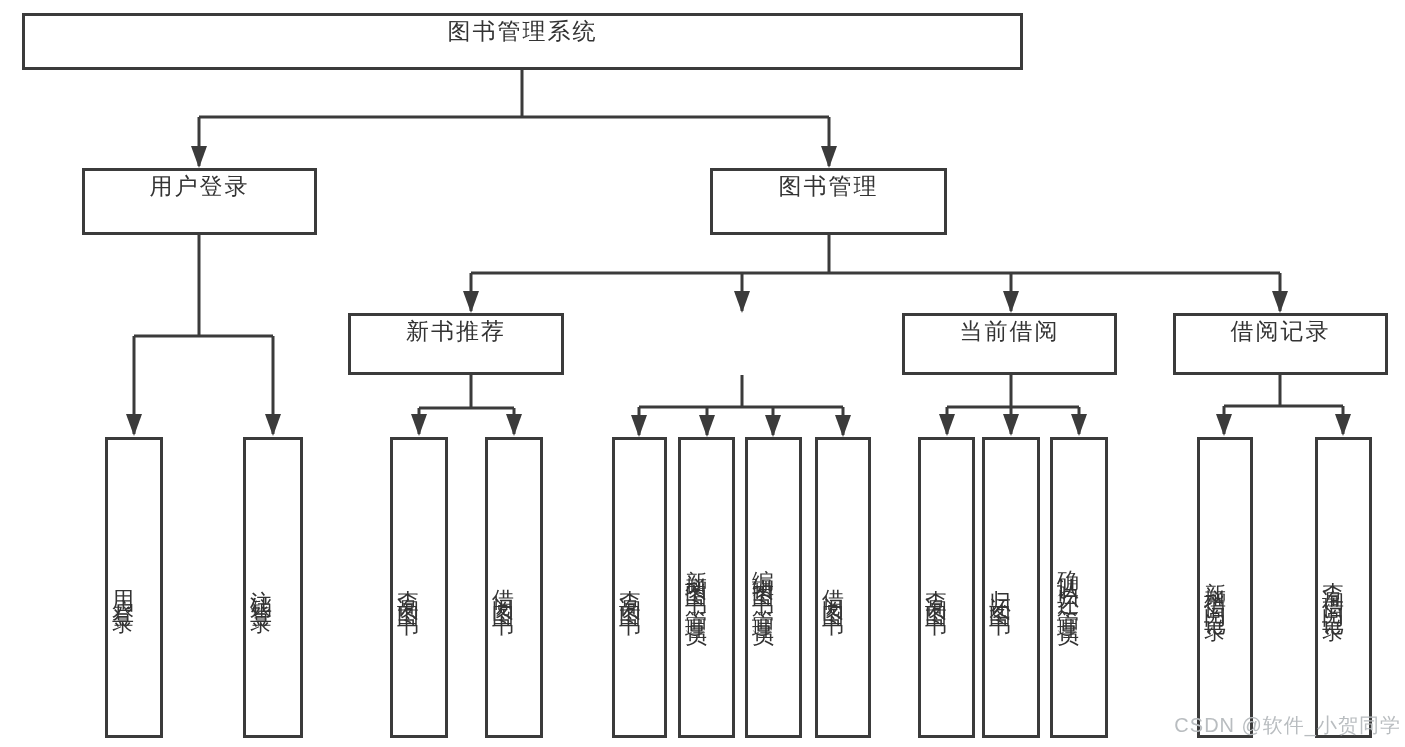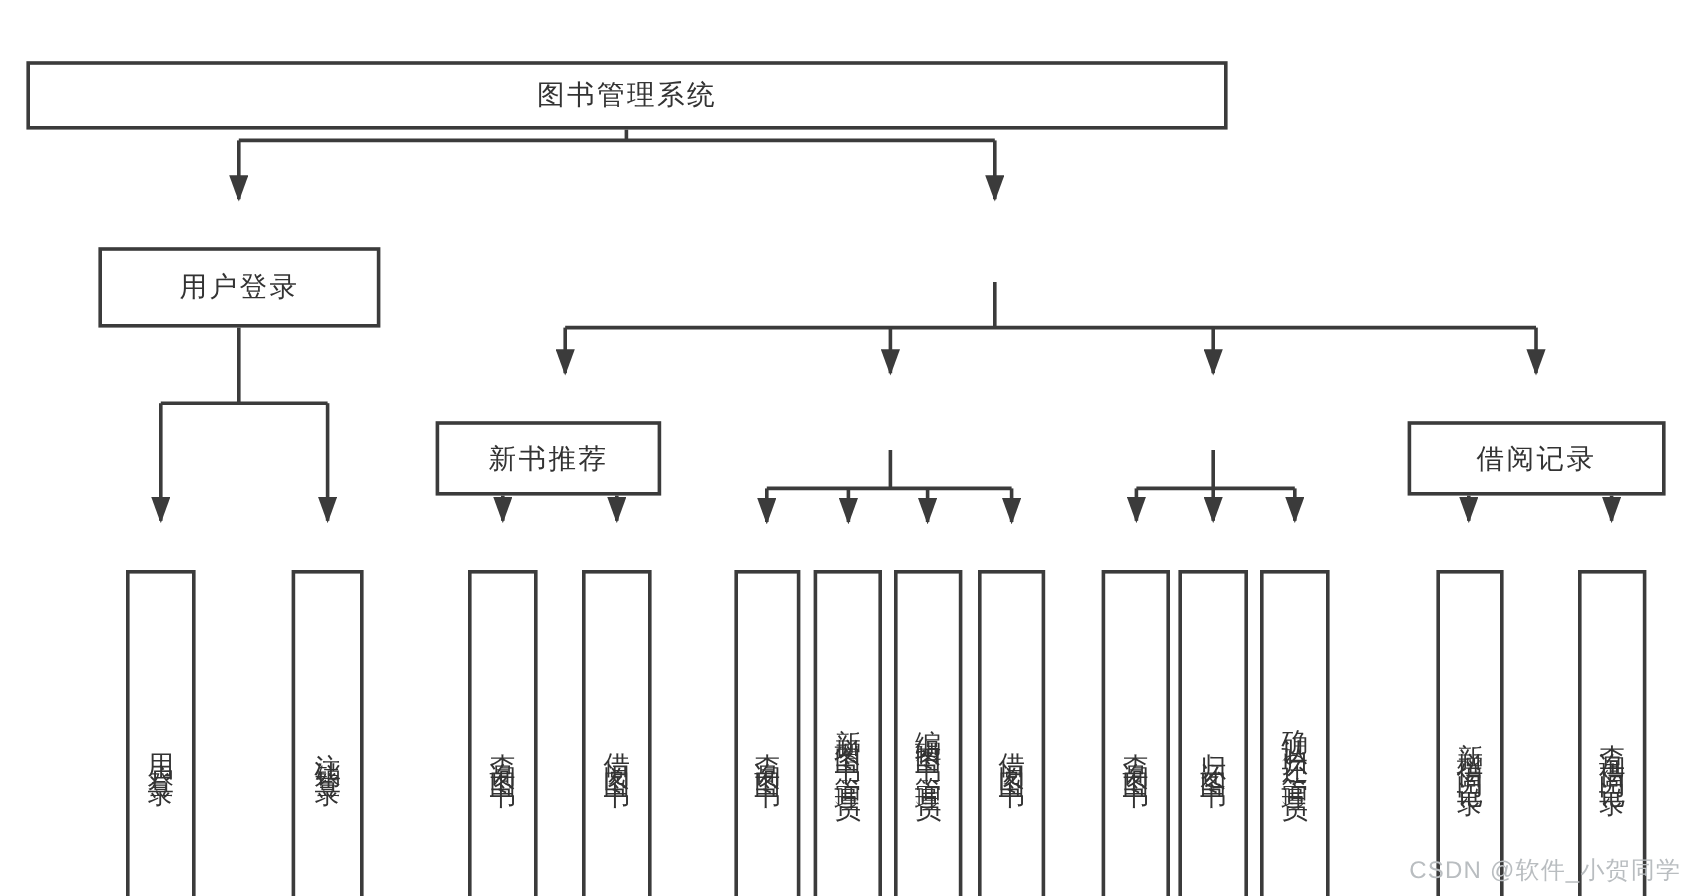--- a/index.html
+++ b/index.html
@@ -14,27 +14,26 @@
   .stage { position: relative; width: 1405px; height: 747px; background: var(--background); }
   svg.connectors { position: absolute; left: 0; top: 0; z-index: 1; }
   .connector { stroke: var(--line); stroke-width: 3; fill: none; }
   .arrowhead { fill: var(--line); }
   .node {
     position: absolute;
     z-index: 2;
     background: var(--background);
     border: 3px solid var(--line);
     display: flex;
-    align-items: center;
+    align-items: flex-start;
     justify-content: center;
     font-size: 23px;
     color: var(--text);
     letter-spacing: 2px;
     white-space: nowrap;
-    margin-top: 38px;
   }
   .node-v {
     writing-mode: vertical-lr;
     font-size: 22px;
     letter-spacing: 8px;
     white-space: nowrap;
   }
   .watermark {
     position: absolute;
     z-index: 3;
@@ -92,23 +91,29 @@
     <line class="connector" x1="1343" y1="406" x2="1343" y2="434" marker-end="url(#arrow)"></line>
   </svg>
 
   <div class="node" style="left:22px;top:13px;width:1001px;height:57px">
     <span>图书管理系统</span>
   </div>
 
   <div class="node" style="left:82px;top:168px;width:235px;height:67px">
     <span>用户登录</span>
   </div>
+  <div class="node" style="left:710px;top:168px;width:237px;height:67px">
+    <span>图书管理</span>
+  </div>
 
-  <div class="node" style="left:363px;top:313px;width:188px;height:62px">
+  <div class="node" style="left:348px;top:313px;width:216px;height:62px">
     <span>新书推荐</span>
+  </div>
+  <div class="node" style="left:902px;top:313px;width:215px;height:62px">
+    <span>当前借阅</span>
   </div>
   <div class="node" style="left:1173px;top:313px;width:215px;height:62px">
     <span>借阅记录</span>
   </div>
 
   <div class="node node-v" style="left:105px;top:437px;width:58px;height:301px">
     <span>用户登录</span>
   </div>
   <div class="node node-v" style="left:243px;top:437px;width:60px;height:301px">
     <span>注销登录</span>

